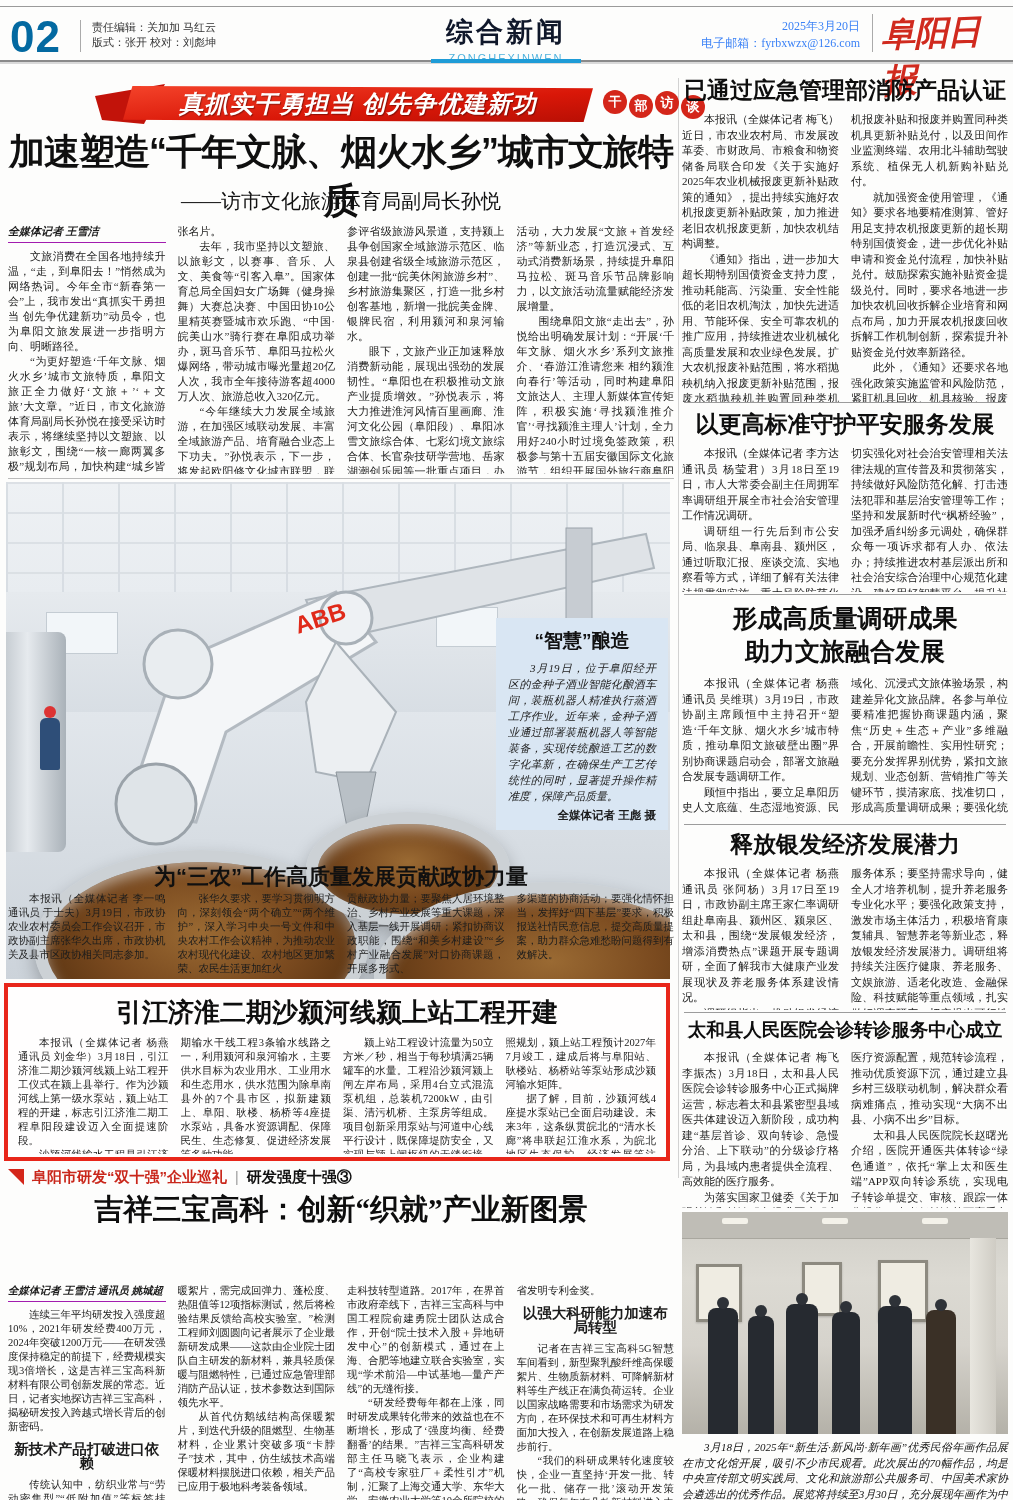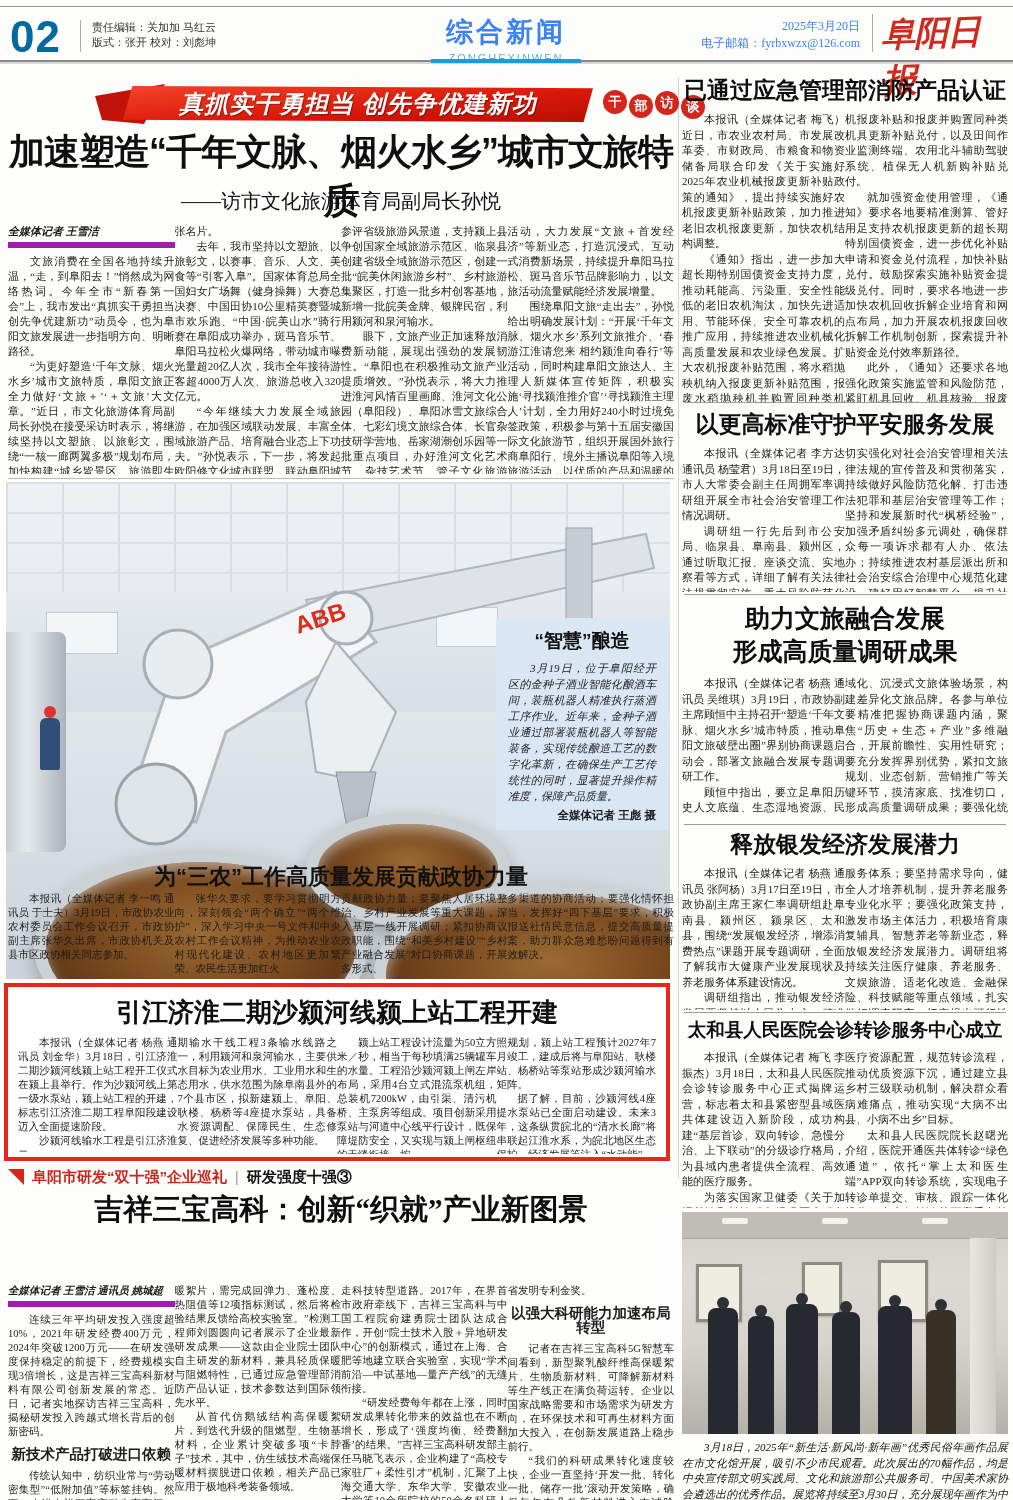--- a/index.html
+++ b/index.html
@@ -7,33 +7,33 @@
         font-family:"Liberation Serif","DejaVu Serif",serif;color:#1c1c1c;overflow:hidden;}
   .abs{position:absolute;}
 
   
   .top-rule{left:0;top:6px;width:1013px;height:1px;background:#9a9a9a;}
   .hdr-rule{left:0;top:60px;width:1013px;height:2px;background:#8a8a8a;box-shadow:0 2px 0 #d9d9d9;}
   .pageno{left:10px;top:12px;font-size:44px;font-weight:700;color:#0369a1;font-family:"Liberation Sans",sans-serif;letter-spacing:1px;}
   .vdiv{width:1px;background:#aaa;}
   .edinfo{left:92px;top:20px;font-size:11px;line-height:15px;color:#333;font-family:"Liberation Sans",sans-serif;}
   .secblock{left:406px;top:14px;width:200px;text-align:center;}
-  .sectitle{font-size:27px;font-weight:700;color:#3b82f6;font-family:Liberation Mono, monospace;letter-spacing:3px;}
+  .sectitle{font-size:27px;font-weight:700;color:#0f172a;font-family:Liberation Mono, monospace;letter-spacing:3px;}
   .secen{font-size:11px;color:#4fb2dd;letter-spacing:2px;margin-top:2px;font-family:"Liberation Sans",sans-serif;}
   .secbar{left:431px;top:59px;width:150px;height:4px;background:#1e9cd7;}
   .dateblock{left:690px;top:18px;width:170px;text-align:right;font-size:12px;line-height:17px;color:#3b82f6;}
   .masthead{left:882px;top:10px;width:125px;font-size:34px;font-weight:700;color:#d02a1e;
             font-style:italic;letter-spacing:-1px;transform:rotate(-2deg);font-family:"Liberation Serif",serif;}
 
   
-  .cols{display:flex;overflow:hidden;}
+  .cols{display:flex;gap:12px;overflow:hidden;}
   .col{flex:1;font-size:11px;line-height:15px;text-align:justify;overflow:hidden;}
   .col p{margin:0;text-indent:2em;}
   .cont > p:first-child{text-indent:0;}
-  .byline{font-style:italic;font-weight:700;border-bottom:6px solid #a21caf;padding-bottom:3px;margin-bottom:6px;text-align:left;}
+  .byline{font-style:italic;font-weight:700;border-bottom:1px solid #a21caf;padding-bottom:3px;margin-bottom:6px;text-align:left;}
   .rdiv{left:684px;width:322px;height:1px;background:#9c9c9c;}
   .vertrule{left:678px;top:78px;width:1px;height:1100px;background:#d2d2d2;}
 
   
   .banner{left:95px;top:84px;width:600px;height:42px;}
   .flag{position:absolute;left:28px;top:2px;width:470px;height:36px;
         background:linear-gradient(175deg,#f4432a 0%,#d91708 60%,#b80f04 100%);
         clip-path:polygon(2% 0,100% 6%,98% 100%,0 94%);
         display:flex;align-items:center;justify-content:center;}
   .flag-tail{position:absolute;left:0;top:0;width:70px;height:40px;background:#c2130a;
@@ -333,22 +333,22 @@
         </div>
       <div class="col cont">
           <p>切实强化对社会治安管理相关法律法规的宣传普及和贯彻落实，持续做好风险防范化解、打击违法犯罪和基层治安管理等工作；坚持和发展新时代“枫桥经验”，加强矛盾纠纷多元调处，确保群众每一项诉求都有人办、依法办；持续推进农村基层派出所和社会治安综合治理中心规范化建设，建好用好智慧平台，提升社会治安管理工作效能；深度梳理本地工作思路，积极借鉴外地有益经验，形成一批叫得响的阜阳品牌，以更高标准守护平安、服务发展。</p>
         </div>
     </div>
   </div>
   <div class="abs rdiv" style="top:594px;"></div>
 
   <div class="abs rart t25" style="top:602px;height:220px;">
     <h2>
+        <p>形成高质量调研成果</p>
         <p>助力文旅融合发展</p>
-        <p>形成高质量调研成果</p>
       </h2>
     <div class="cols" style="height:142px;">
       <div class="col">
           <p>本报讯（全媒体记者 杨燕 通讯员 吴维琪）3月19日，市政协副主席顾恒中主持召开“塑造‘千年文脉、烟火水乡’城市特质，推动阜阳文旅破壁出圈”界别协商课题启动会，部署文旅融合发展专题调研工作。</p>
           <p>顾恒中指出，要立足阜阳历史人文底蕴、生态湿地资源、民俗艺术特色、农业大市优势及交通区位条件，深挖淮河文化内涵，融合“皖北质朴”与“水乡灵动”特质，打造全</p>
         </div>
       <div class="col cont">
           <p>域化、沉浸式文旅体验场景，构建差异化文旅品牌。各参与单位要精准把握协商课题内涵，聚焦“历史＋生态＋产业”多维融合，开展前瞻性、实用性研究；要充分发挥界别优势，紧扣文旅规划、业态创新、营销推广等关键环节，摸清家底、找准切口，形成高质量调研成果；要强化统筹协作，严控时间节点，确保调研报告务实管用，为党委政府科学决策提供依据。</p>
         </div>
     </div>

